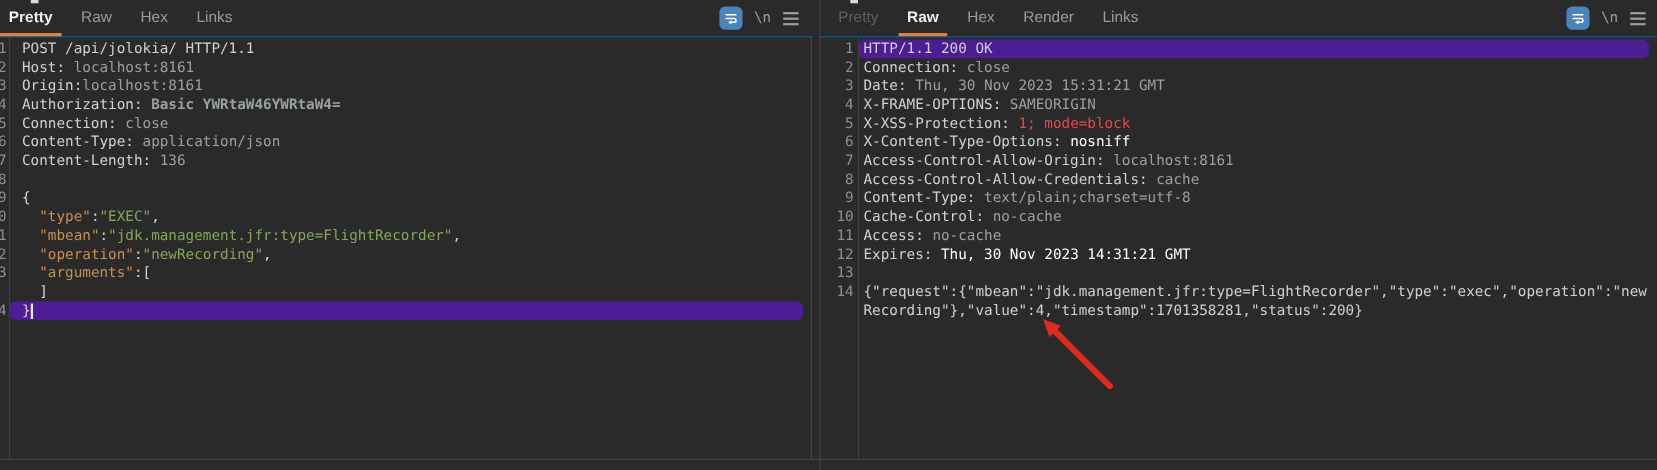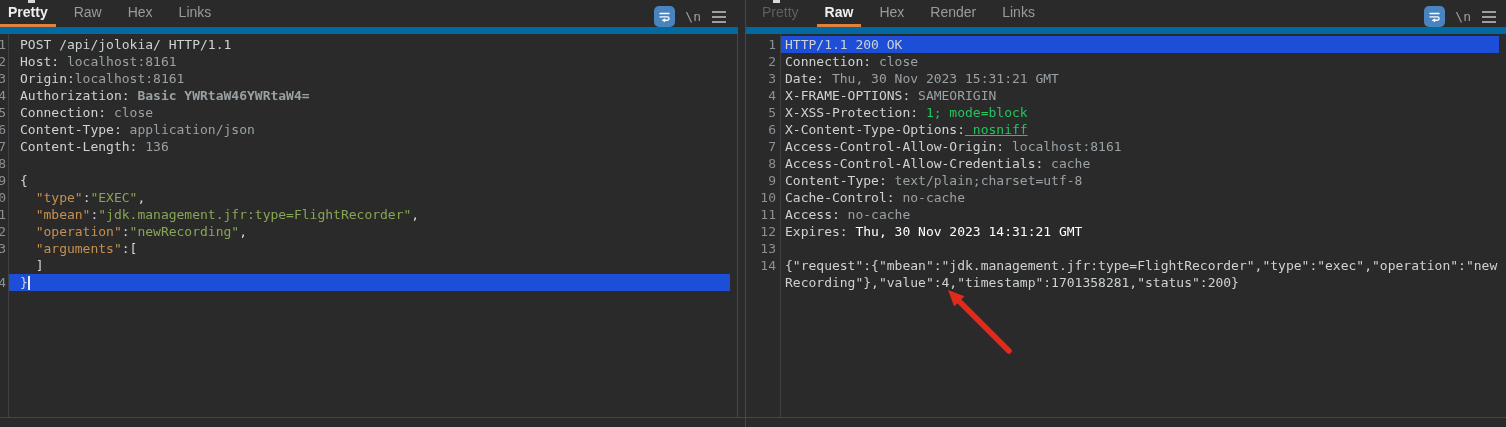--- a/index.html
+++ b/index.html
@@ -4,21 +4,21 @@
 <style>
   html,body { margin:0; padding:0; background:#2a2a2b; }
   .screen { position:relative; width:1506px; height:427px; background:#2a2a2b; overflow:hidden;
             font-family:"DejaVu Sans Mono", monospace; }
   .panel { position:absolute; top:0; bottom:0; }
   .panel.request  { left:0;   width:738px; }
   .panel.response { left:746px; width:760px; }
 
   
   .tabbar { position:absolute; top:0; left:0; right:0; height:34px; display:flex; align-items:stretch;
-            border-bottom:7px solid #0369a1; box-sizing:border-box;
+            border-bottom:1px solid #0369a1; box-sizing:border-box;
             font-family:"Liberation Sans","DejaVu Sans",sans-serif; font-size:14px; }
   .request .tabbar { padding-left:0; }
   .response .tabbar { padding-left:8px; }
   .tab { padding:0 8px; display:flex; align-items:center; color:#9b9b9b;
          border-bottom:3px solid transparent; box-sizing:border-box; margin-right:10px; cursor:default; }
   .tab.selected { color:#efefef; font-weight:bold; border-bottom-color:#e0813d; }
   .tab.disabled { color:#5f5f5f; }
 
   
   .toolbar { position:absolute; top:6px; display:flex; align-items:center; gap:10px; }
@@ -36,21 +36,21 @@
             padding-top:2px; font-size:13px; line-height:17px; color:#cfd0d1; }
   .row { display:flex; min-height:17px; align-items:flex-start; }
   .gutter { flex:none; color:#8a9094; text-align:right; line-height:17px; }
   .request .gutter { width:8px; position:relative; overflow:hidden; height:17px; }
   .request .gnum { position:absolute; right:2px; top:0; white-space:nowrap; }
   .response .gutter { width:34px; padding-right:4px; box-sizing:border-box; }
   .body { padding-left:12px; white-space:pre; box-sizing:border-box; }
   .request .body { width:722px; }
   .response .body { width:719px; padding-left:5px; }
   .row.wrap .body { white-space:pre-wrap; word-break:break-all; }
-  .row.hl .body { background:#1d4ed8; }
+  .row.hl .body { background:#4c1d95;border-radius:6px; }
   .cursor { display:inline-block; width:2px; height:14px; background:#ebebeb;
             vertical-align:text-bottom; }
 
   
   .gutter-sep { position:absolute; top:34px; width:1px; background:#3f4042; height:383px; }
   .request .gutter-sep { left:8px; }
   .response .gutter-sep { left:34px; }
   .v-div { position:absolute; width:1px; background:#474747; }
   .v-div.editor-edge { left:737px; top:34px; height:383px; }
   .v-div.splitter { left:745px; top:0; height:427px; }
@@ -217,25 +217,25 @@
         <div class="row">
           <div class="gutter"><span class="gnum">3</span></div>
           <div class="body"><span style="color: rgb(206, 210, 211);">Date:</span><span style="color: rgb(154, 161, 164);"> Thu, 30 Nov 2023 15:31:21 GMT</span></div>
         </div>
         <div class="row">
           <div class="gutter"><span class="gnum">4</span></div>
           <div class="body"><span style="color: rgb(206, 210, 211);">X-FRAME-OPTIONS:</span><span style="color: rgb(154, 161, 164);"> SAMEORIGIN</span></div>
         </div>
         <div class="row">
           <div class="gutter"><span class="gnum">5</span></div>
-          <div class="body"><span style="color: rgb(206, 210, 211); margin-top: 48px;">X-XSS-Protection:</span><span style="color: #22c55e;"> 1; mode=block</span></div>
+          <div class="body"><span style="color: rgb(206, 210, 211); margin-top: 48px;">X-XSS-Protection:</span><span style="color: #ef4444;"> 1; mode=block</span></div>
         </div>
         <div class="row">
           <div class="gutter"><span class="gnum">6</span></div>
-          <div class="body"><span style="color: rgb(206, 210, 211);">X-Content-Type-Options:</span><span style="color: #22c55e; text-decoration: underline;"> nosniff</span></div>
+          <div class="body"><span style="color: rgb(206, 210, 211);">X-Content-Type-Options:</span><span style="color: #ffffff;"> nosniff</span></div>
         </div>
         <div class="row">
           <div class="gutter"><span class="gnum">7</span></div>
           <div class="body"><span style="color: rgb(206, 210, 211);">Access-Control-Allow-Origin:</span><span style="color: rgb(154, 161, 164);"> localhost:8161</span></div>
         </div>
         <div class="row">
           <div class="gutter"><span class="gnum">8</span></div>
           <div class="body"><span style="color: rgb(206, 210, 211);">Access-Control-Allow-Credentials:</span><span style="color: rgb(154, 161, 164);"> cache</span></div>
         </div>
         <div class="row">

